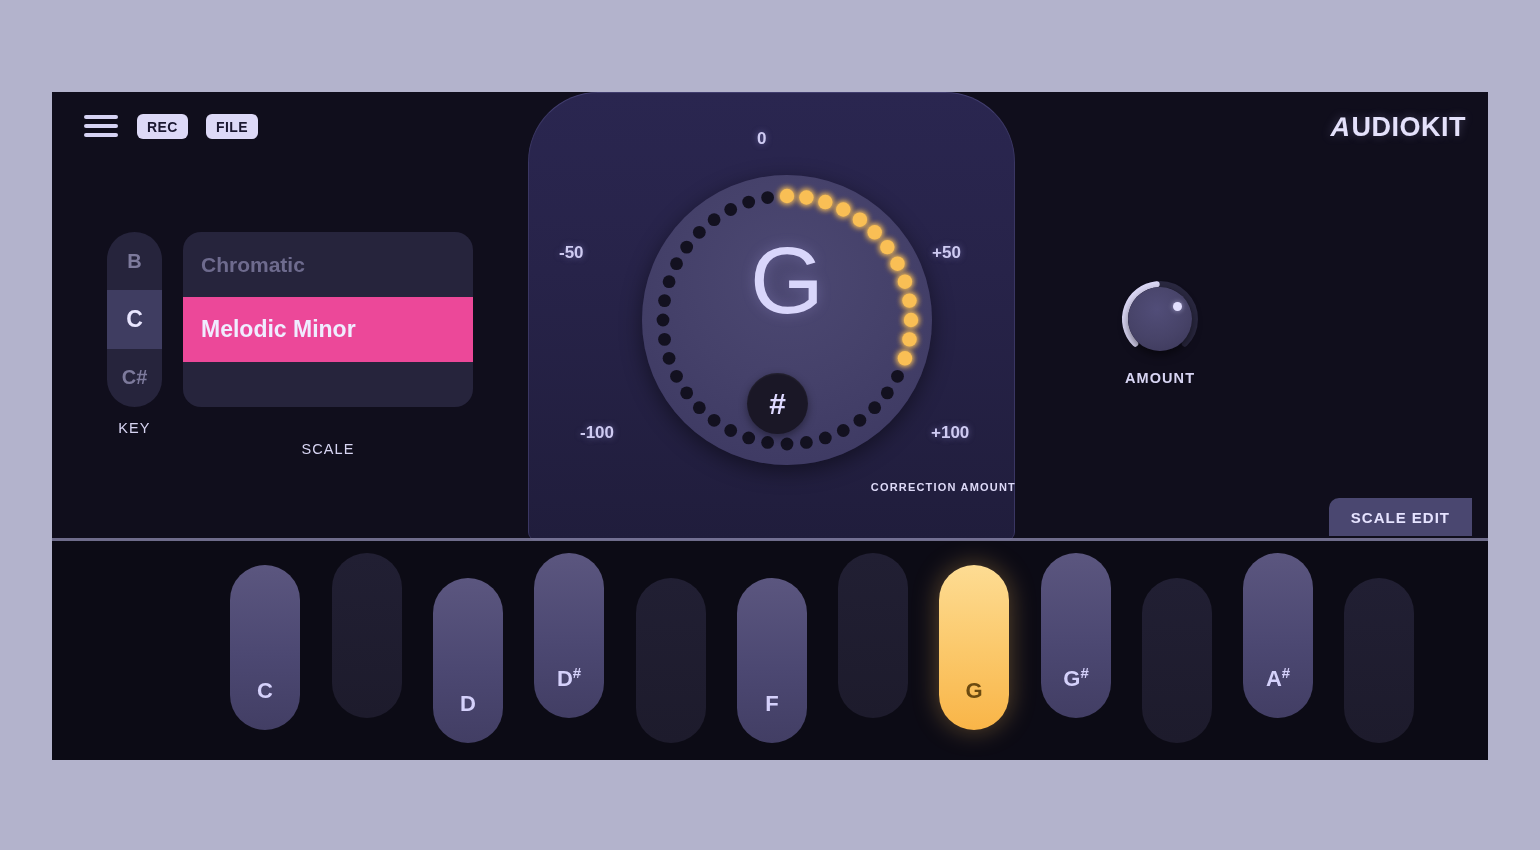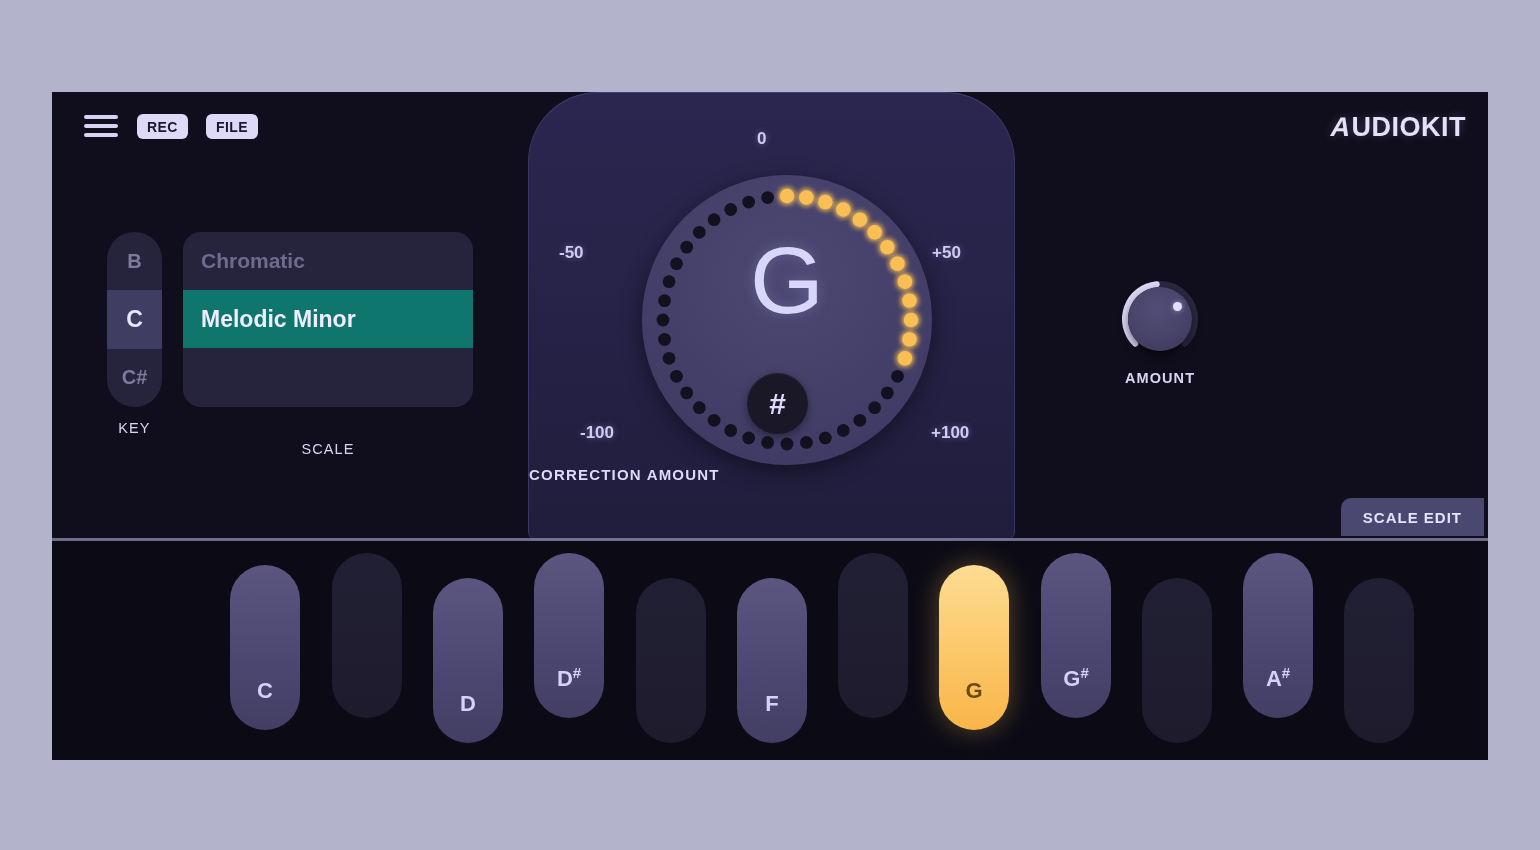--- a/index.html
+++ b/index.html
@@ -84,27 +84,27 @@
   }
 
   .scalebox {
     position: absolute; left: 131px; top: 140px;
     width: 290px; height: 175px;
     background: #26243c;
     border-radius: 18px;
     overflow: hidden;
   }
   .scalebox .sopt {
-    height: 58px; display:flex; align-items:center;
+    height: 65px; display:flex; align-items:center;
     padding-left: 18px;
     font-size: 21px; font-weight: bold; color: #6e6b8e;
     cursor: pointer;
   }
   .scalebox .sopt.sel {
-    background: #0f766e; color: #efedff; font-size: 23px;
+    background: #ec4899; color: #efedff; font-size: 23px;
   }
 
   .caption {
     position: absolute;
     font-size: 14.5px; font-weight: normal; letter-spacing: 1.1px;
     color: #d7d4f2;
     text-align: center;
   }
   #cap-key   { left: 55px; top: 328px; width: 55px; }
   #cap-scale { left: 131px; top: 337px; width: 290px; margin-top: 12px; }
@@ -156,23 +156,23 @@
     position: absolute; left: 105px; top: 198px;
     width: 61px; height: 61px; border-radius: 50%;
     background: #1a1726;
     display:flex; align-items:center; justify-content:center;
     font-size: 30px; font-weight: bold; color: #ded9ff;
     box-shadow: inset 0 1px 2px rgba(255,255,255,.06), 0 3px 8px rgba(0,0,0,.4);
     cursor: pointer;
   }
 
   #cap-correction {
-    position: absolute; left: 0; top: 373px; width: 487px;
-    font-size: 15px; font-weight: bold; letter-spacing: 1.2px;
-    color: #dedaf8; text-align: left;
+    position: absolute; left: 0; top: 388px; width: 487px;
+    font-size: 11px; font-weight: bold; letter-spacing: 1.2px;
+    color: #dedaf8; text-align: right;
   }
 
   
   .knobmod { position: absolute; width: 110px; }
   #mod-amount { left: 1053px; top: 185px; }
   #mod-speed  { left: 1227px; top: 185px; }
   .knobmod .smallknob {
     position: relative; width: 84px; height: 84px; margin: 0 auto;
   }
   .knobmod .smallknob .cap {
@@ -189,21 +189,21 @@
   }
   .knobmod .smallknob svg { position: absolute; left: 0; top: 0; }
   .knobmod .klabel {
     margin-top: 9px; text-align: center;
     font-size: 14.5px; font-weight: bold; letter-spacing: 1.1px;
     color: #d8d5f3;
   }
 
   
   #scale-edit {
-    position: absolute; right: 4px; top: 406px;
+    position: absolute; right: 16px; top: 406px;
     height: 38px; padding: 0 22px;
     background: #4a4770;
     border-radius: 10px 0 0 0;
     display: flex; align-items: center;
     font-size: 15px; font-weight: bold; letter-spacing: 1px;
     color: #e6e3ff;
     cursor: pointer;
     z-index: 5;
   }
 

